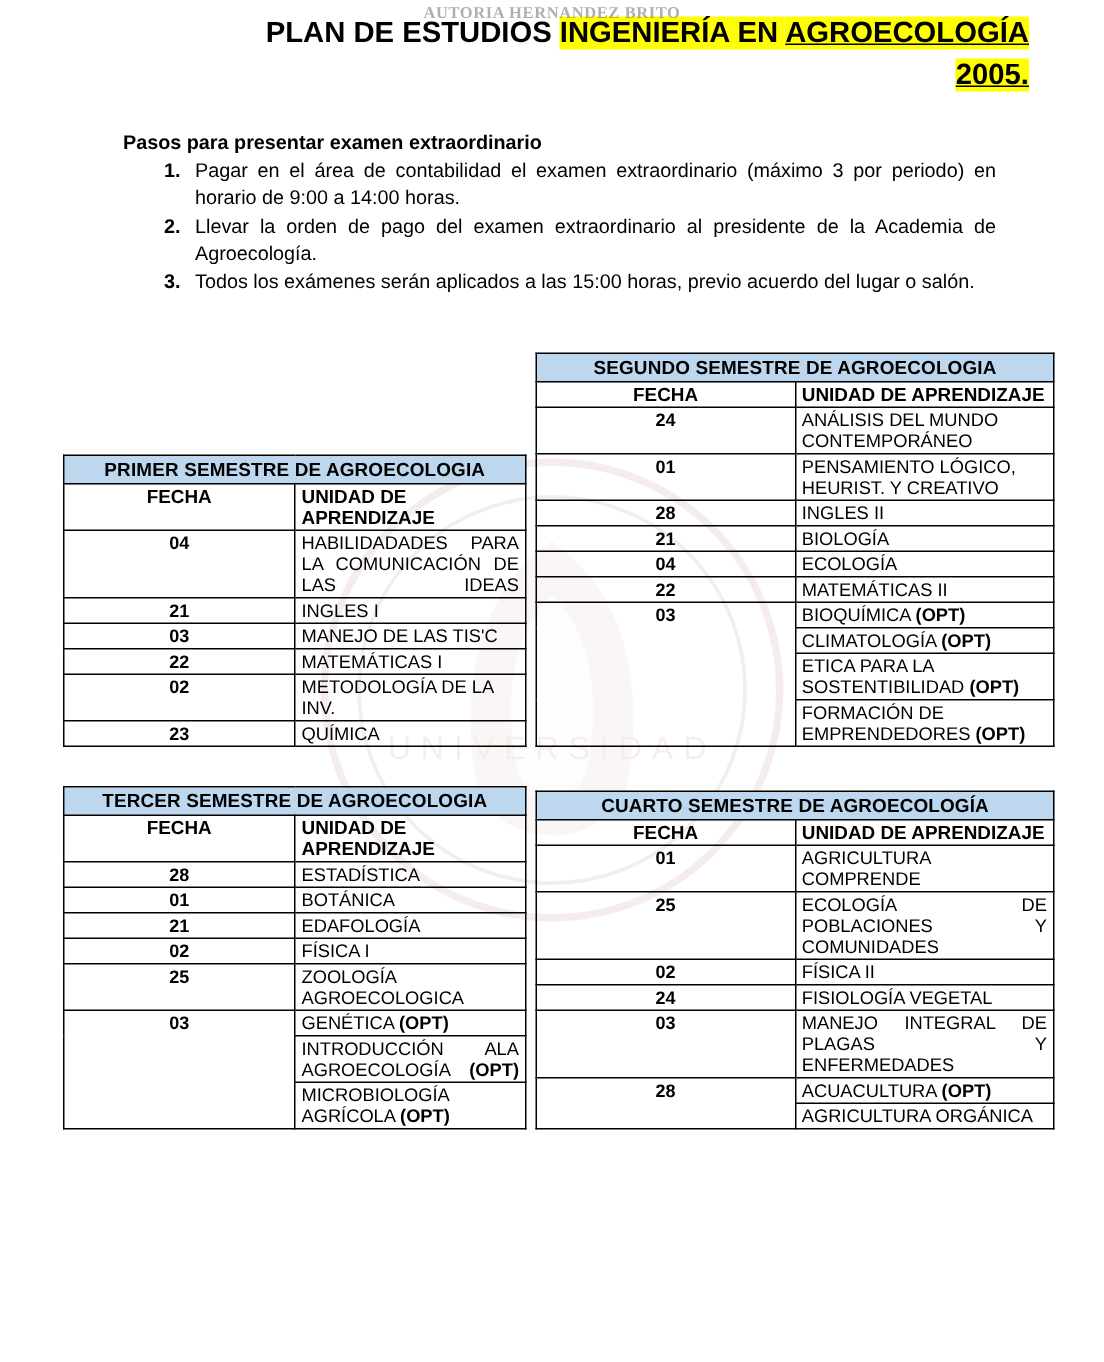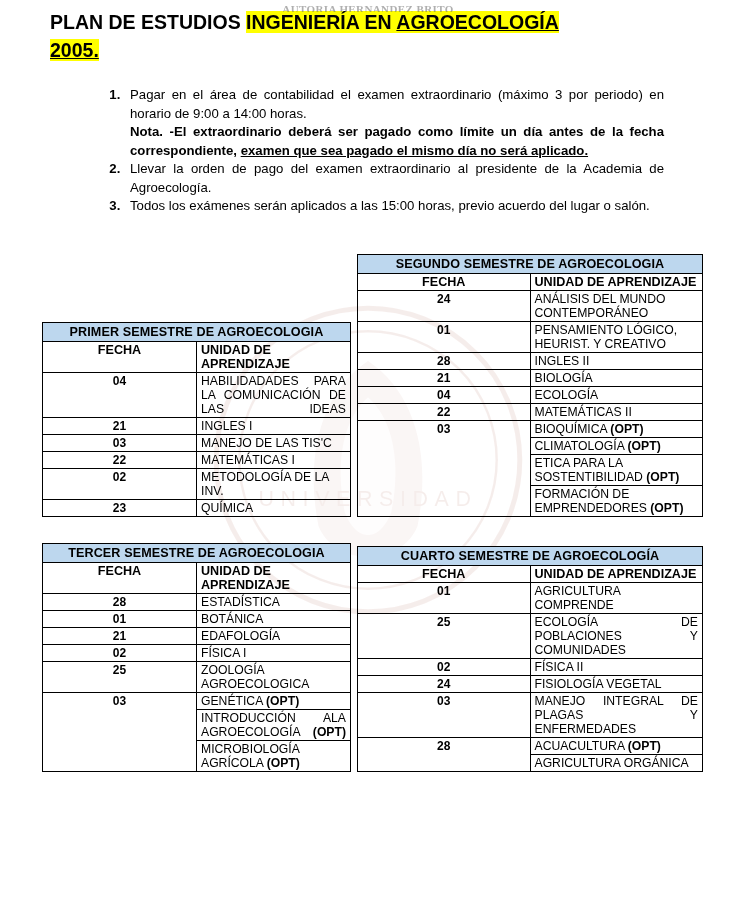--- a/index.html
+++ b/index.html
@@ -62,21 +62,21 @@
     font-weight: bold;
     font-size: 15.5px;
     line-height: 17px;
     letter-spacing: -0.1px;
   }
   .doc-title .ital { font-style: italic; }
 
   .plan-title {
     margin: 8px 0 0 0;
     padding: 0 50px;
-    text-align: left;
+    text-align: right;
     font-family: "Liberation Sans", sans-serif;
     font-weight: bold;
     font-size: 19.5px;
     line-height: 28px;
   }
   .hl {
     background: #ffff00;
     box-decoration-break: clone;
     -webkit-box-decoration-break: clone;
   }
@@ -195,24 +195,24 @@
 
   <div class="cut-line">AUTORIA HERNANDEZ BRITO</div>
 
 
   <h2 class="plan-title">
     <span>PLAN DE ESTUDIOS </span><span class="hl">INGENIERÍA EN </span><span class="hl ul">AGROECOLOGÍA</span><br><span class="hl ul">2005.</span>
   </h2>
 
   <div class="body-wrap">
 
+    <h4 class="steps-head">Pasos para presentar examen extraordinario</h4>
 
     <ol class="steps">
       <li>Pagar en el área de contabilidad el examen extraordinario (máximo 3 por periodo) en horario de 9:00 a 14:00 horas.</li>
-      <p class="nota"><span>Nota. -El extraordinario deberá ser pagado como límite un día antes de la fecha correspondiente, </span><span class="ul">examen que sea pagado el mismo día no será aplicado.</span></p>
       <li>Llevar la orden de pago del examen extraordinario al presidente de la Academia de Agroecología.</li>
       <li>Todos los exámenes serán aplicados a las 15:00 horas, previo acuerdo del lugar o salón.</li>
     </ol>
   </div>
 
   <div class="tables-area">
 
     <div class="table-row-wrap first">
 
       <table class="sem t1">

